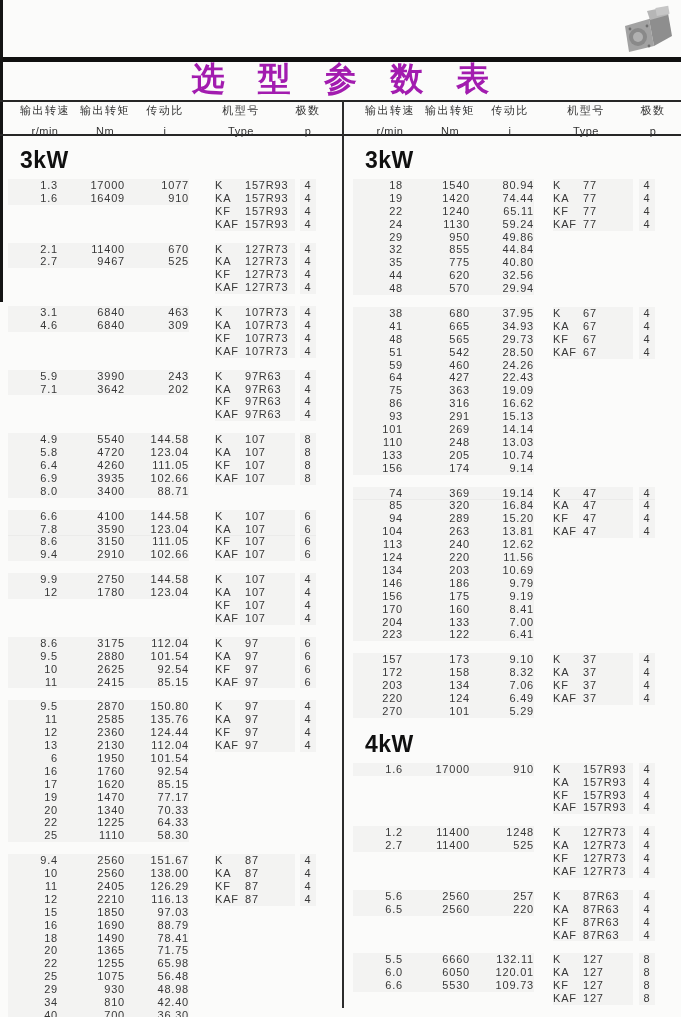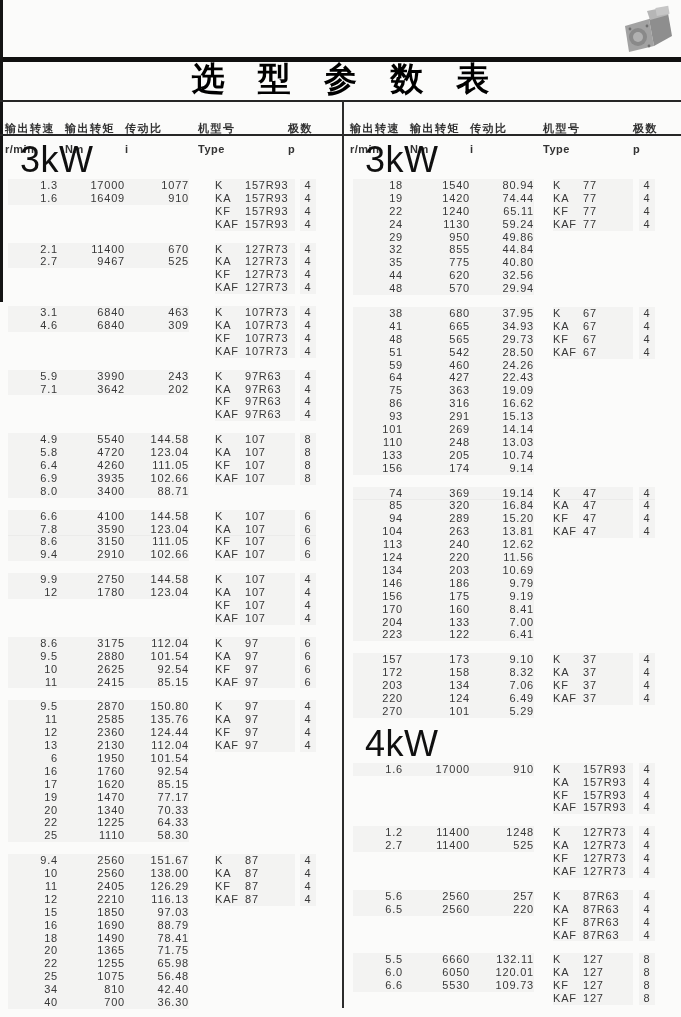--- a/index.html
+++ b/index.html
@@ -6,46 +6,46 @@
   body{
     width:681px;height:1017px;position:relative;overflow:hidden;
     background:#fbfbfa;color:#2e2e2e;
     font-family:"Liberation Sans", sans-serif;
   }
   .left-strip{position:absolute;left:0;top:0;width:3px;height:302px;background:#141414;}
   .logo{position:absolute;right:6px;top:4px;width:56px;height:54px;}
   .top-rule{position:absolute;left:3px;top:57px;width:678px;height:5px;background:#101010;}
   .title{
     position:absolute;top:61px;left:0;width:681px;margin:0;text-align:center;
-    font-size:33px;font-weight:700;letter-spacing:12px;text-indent:12px;color:#000000;
+    font-size:33px;font-weight:700;letter-spacing:12px;text-indent:12px;color:#a21caf;
     line-height:36px;white-space:nowrap;
   }
   .hline{position:absolute;left:0;width:681px;height:2px;background:#262626;}
   .hline.top{top:100px;}
   .hline.bottom{top:134px;}
   .v-divider{position:absolute;left:342px;top:100px;width:2px;height:908px;background:#2c2c2c;}
 
   .col-headers{position:absolute;top:103px;height:30px;}
   #headers-left{left:0;width:341px;}
   #headers-right{left:345px;width:336px;}
-  .hcell{position:absolute;top:18px;text-align:left;font-weight:bold;}
+  .hcell{position:absolute;top:0;text-align:center;}
   .hlabel{font-size:11px;line-height:14px;letter-spacing:1.5px;color:#333;}
   .hunit{font-size:11px;line-height:14px;letter-spacing:.5px;color:#333;margin-top:7px;}
   .h1{left:5px;width:80px;}
   .h2{left:65px;width:80px;}
   .h3{left:125px;width:80px;}
   .h4{left:198px;width:86px;}
   .h5{left:288px;width:40px;}
 
   .half{position:absolute;top:140px;}
   #half-left{left:0;width:341px;}
   #half-right{left:345px;width:336px;}
 
   .kw-heading{
-    font-size:36px;font-weight:400;line-height:28px;
+    font-size:23px;font-weight:700;line-height:28px;
     margin:6px 0 5px 20px;color:#101010;letter-spacing:.5px;
   }
   .block{margin-bottom:12px;}
   .row{height:12.9px;line-height:12.9px;font-size:11px;white-space:nowrap;}
   .cell{display:inline-block;vertical-align:top;letter-spacing:.8px;color:#383838;}
   .cell.filled{background:rgba(70,70,70,0.045);}
   .c-speed{width:50px;text-align:right;margin-left:8px;}
   .c-torque{width:67px;text-align:right;}
   .c-ratio{width:64px;text-align:right;}
   .c-prefix{width:30px;text-align:left;margin-left:26px;}
@@ -191,20 +191,21 @@
       <div class="row"><span class="cell c-speed filled">9.4</span><span class="cell c-torque filled">2560</span><span class="cell c-ratio filled">151.67</span><span class="cell c-prefix filled">K</span><span class="cell c-model filled">87</span><span class="cell c-p filled">4</span></div>
       <div class="row"><span class="cell c-speed filled">10</span><span class="cell c-torque filled">2560</span><span class="cell c-ratio filled">138.00</span><span class="cell c-prefix filled">KA</span><span class="cell c-model filled">87</span><span class="cell c-p filled">4</span></div>
       <div class="row"><span class="cell c-speed filled">11</span><span class="cell c-torque filled">2405</span><span class="cell c-ratio filled">126.29</span><span class="cell c-prefix filled">KF</span><span class="cell c-model filled">87</span><span class="cell c-p filled">4</span></div>
       <div class="row"><span class="cell c-speed filled">12</span><span class="cell c-torque filled">2210</span><span class="cell c-ratio filled">116.13</span><span class="cell c-prefix filled">KAF</span><span class="cell c-model filled">87</span><span class="cell c-p filled">4</span></div>
       <div class="row"><span class="cell c-speed filled">15</span><span class="cell c-torque filled">1850</span><span class="cell c-ratio filled">97.03</span><span class="cell c-prefix"></span><span class="cell c-model"></span><span class="cell c-p"></span></div>
       <div class="row"><span class="cell c-speed filled">16</span><span class="cell c-torque filled">1690</span><span class="cell c-ratio filled">88.79</span><span class="cell c-prefix"></span><span class="cell c-model"></span><span class="cell c-p"></span></div>
       <div class="row"><span class="cell c-speed filled">18</span><span class="cell c-torque filled">1490</span><span class="cell c-ratio filled">78.41</span><span class="cell c-prefix"></span><span class="cell c-model"></span><span class="cell c-p"></span></div>
       <div class="row"><span class="cell c-speed filled">20</span><span class="cell c-torque filled">1365</span><span class="cell c-ratio filled">71.75</span><span class="cell c-prefix"></span><span class="cell c-model"></span><span class="cell c-p"></span></div>
       <div class="row"><span class="cell c-speed filled">22</span><span class="cell c-torque filled">1255</span><span class="cell c-ratio filled">65.98</span><span class="cell c-prefix"></span><span class="cell c-model"></span><span class="cell c-p"></span></div>
       <div class="row"><span class="cell c-speed filled">25</span><span class="cell c-torque filled">1075</span><span class="cell c-ratio filled">56.48</span><span class="cell c-prefix"></span><span class="cell c-model"></span><span class="cell c-p"></span></div>
+      <div class="row"><span class="cell c-speed filled">29</span><span class="cell c-torque filled">930</span><span class="cell c-ratio filled">48.98</span><span class="cell c-prefix"></span><span class="cell c-model"></span><span class="cell c-p"></span></div>
       <div class="row"><span class="cell c-speed filled">34</span><span class="cell c-torque filled">810</span><span class="cell c-ratio filled">42.40</span><span class="cell c-prefix"></span><span class="cell c-model"></span><span class="cell c-p"></span></div>
       <div class="row"><span class="cell c-speed filled">40</span><span class="cell c-torque filled">700</span><span class="cell c-ratio filled">36.30</span><span class="cell c-prefix"></span><span class="cell c-model"></span><span class="cell c-p"></span></div>
     </div>
   </div>
 <div class="half" id="half-right">
     <div class="kw-heading">3kW</div>
     <div class="block">
       <div class="row"><span class="cell c-speed filled">18</span><span class="cell c-torque filled">1540</span><span class="cell c-ratio filled">80.94</span><span class="cell c-prefix filled">K</span><span class="cell c-model filled">77</span><span class="cell c-p filled">4</span></div>
       <div class="row"><span class="cell c-speed filled">19</span><span class="cell c-torque filled">1420</span><span class="cell c-ratio filled">74.44</span><span class="cell c-prefix filled">KA</span><span class="cell c-model filled">77</span><span class="cell c-p filled">4</span></div>
       <div class="row"><span class="cell c-speed filled">22</span><span class="cell c-torque filled">1240</span><span class="cell c-ratio filled">65.11</span><span class="cell c-prefix filled">KF</span><span class="cell c-model filled">77</span><span class="cell c-p filled">4</span></div>

